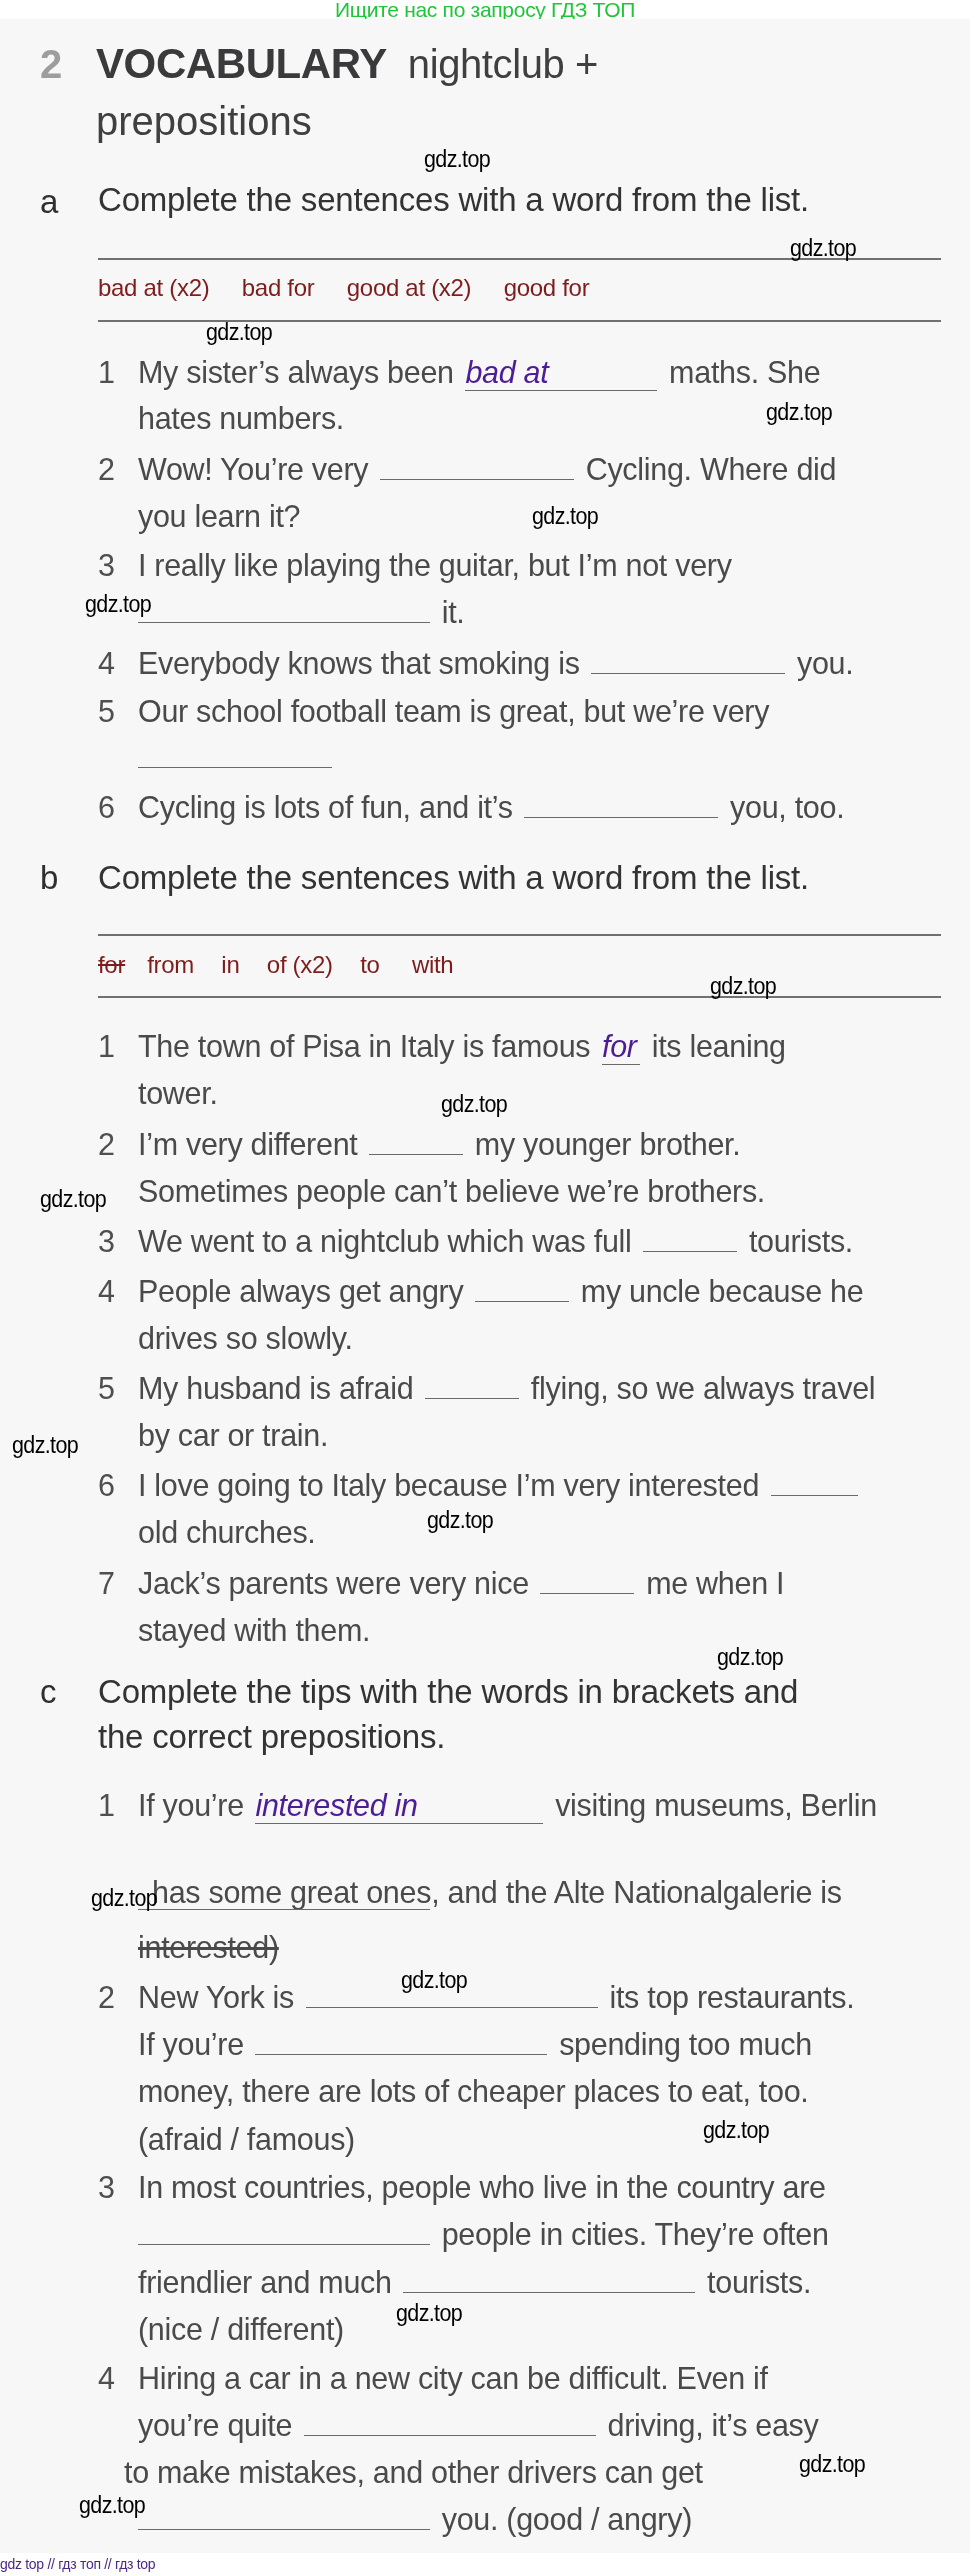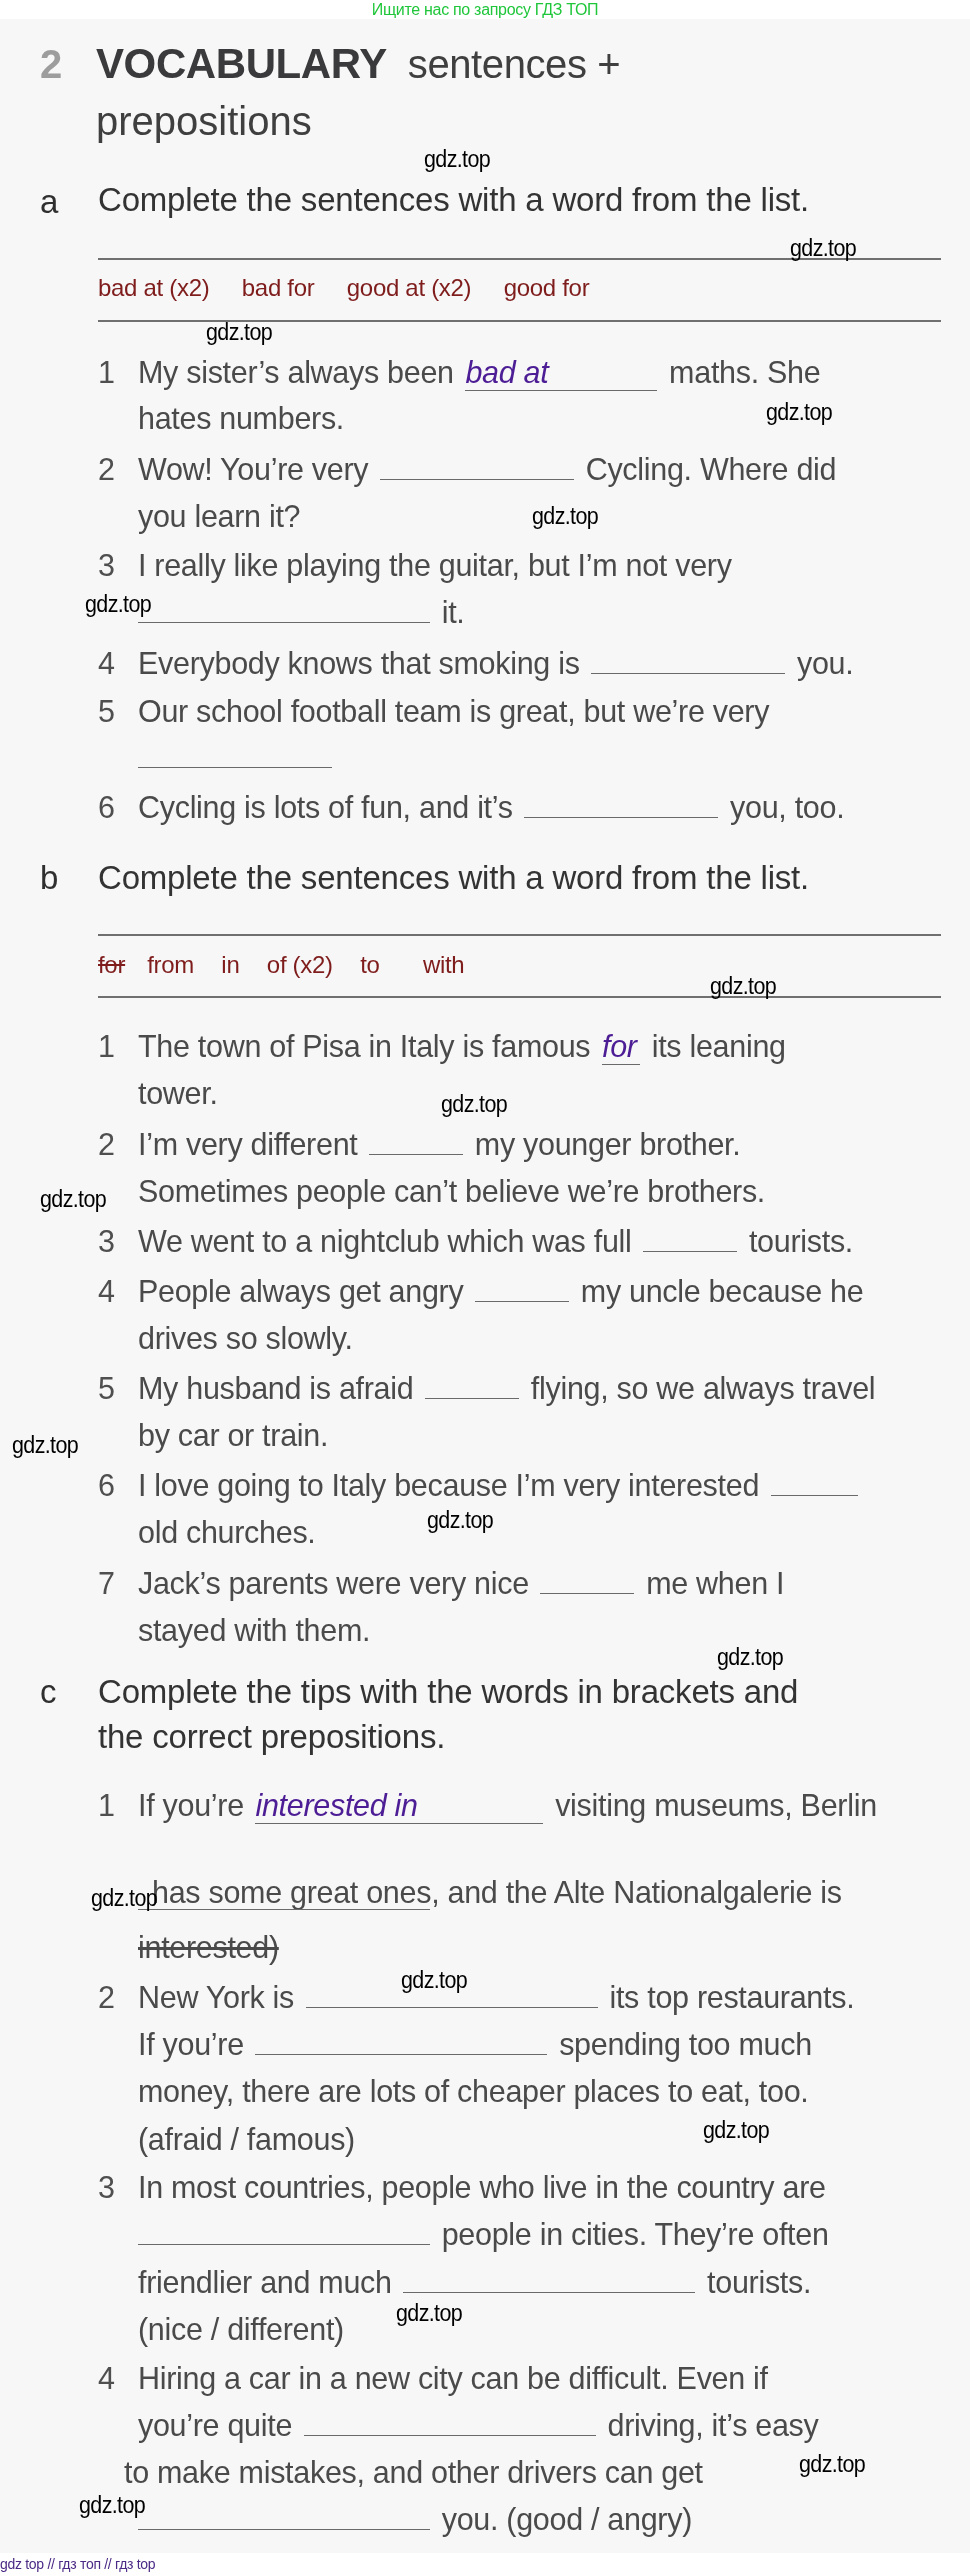--- a/index.html
+++ b/index.html
@@ -9,21 +9,21 @@
     font-family: "Liberation Sans", "DejaVu Sans", sans-serif;
     color: #4a4a4a;
   }
   .page {
     position: absolute; left: 0; top: 19px; width: 970px; height: 2534px;
     background: #f7f7f7;
   }
   .top-banner {
     position: absolute; top: 0; left: 0; width: 970px; text-align: center;
     font-family: "Liberation Sans Narrow", "Liberation Sans", sans-serif;
-    font-size: 16px; color: #1fc63a; line-height: 19px; letter-spacing: -0.3px;
+    font-size: 21px; color: #1fc63a; line-height: 19px; letter-spacing: -0.3px;
   }
   .bottom-banner {
     position: absolute; top: 2556px; left: 0; width: 970px; text-align: left;
     font-size: 14px; color: #4b2a86; line-height: 17.4px; letter-spacing: -0.3px;
   }
   .abs { position: absolute; white-space: nowrap; }
   .title-num { left: 40px; top: 42px; font-size: 40px; font-weight: bold; color: #9d9d9d; }
   .title-main { left: 96px; top: 40px; font-size: 42px; font-weight: bold; color: #3a3a3c; letter-spacing: -0.4px; }
   .title-sub { font-size: 40px; font-weight: normal; color: #3f3f3f; }
   .title-line2 { left: 96px; top: 99px; font-size: 40px; color: #3f3f3f; }
@@ -54,21 +54,21 @@
 </head>
 <body>
 
 <div class="top-banner">Ищите нас по запросу ГДЗ ТОП</div>
 
 <div class="page"></div>
 
 <div class="abs title-num">2</div>
 <div class="abs title-main">
   <span>VOCABULARY</span>
-  <span class="title-sub" style="margin-left:10.5px;">sentences +</span>
+  <span class="title-sub" style="margin-left:10.5px;">nightclub +</span>
 </div>
 <div class="abs title-line2">prepositions</div>
 
 <div class="abs sec-letter" style="left:40px; top:183px;">a</div>
 <div class="abs sec-head" style="left:98px; top:181px;">Complete the sentences with a word from the list.</div>
 
 <div class="rule" style="top:258px;"></div>
 <div class="abs wordlist" style="left:98px; top:274px;">
   <span>bad at (x2)</span>
   <span>bad for</span>
@@ -120,21 +120,21 @@
 
 <div class="abs sec-letter" style="left:40px; top:859px;">b</div>
 <div class="abs sec-head" style="left:98px; top:859px;">Complete the sentences with a word from the list.</div>
 
 <div class="rule" style="top:934px;"></div>
 <div class="abs wordlist" style="left:98px; top:951px;">
   <span class="struck" style="margin-right:15.7px;">for</span>
   <span style="margin-right:21px;">from</span>
   <span style="margin-right:21px;">in</span>
   <span style="margin-right:21px;">of (x2)</span>
-  <span style="margin-right:37px;">to</span>
+  <span style="margin-right:26px;">to</span>
   <span>with</span>
 </div>
 <div class="rule" style="top:996px;"></div>
 
 <div class="abs item" style="left:98px; top:1029px;">
   <span class="num">1</span><span>The town of Pisa in Italy is famous</span>
   <span class="answer" style="width:38px;">for</span>
   <span>its leaning</span>
 </div>
 <div class="abs item" style="left:138px; top:1076px;">tower.</div>

